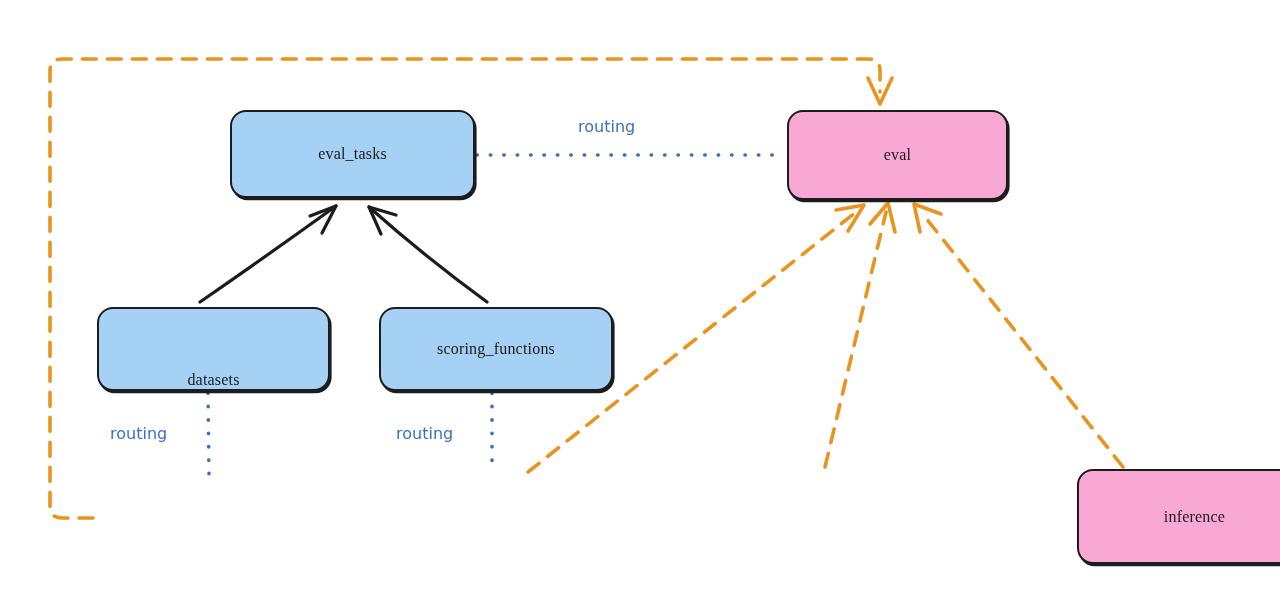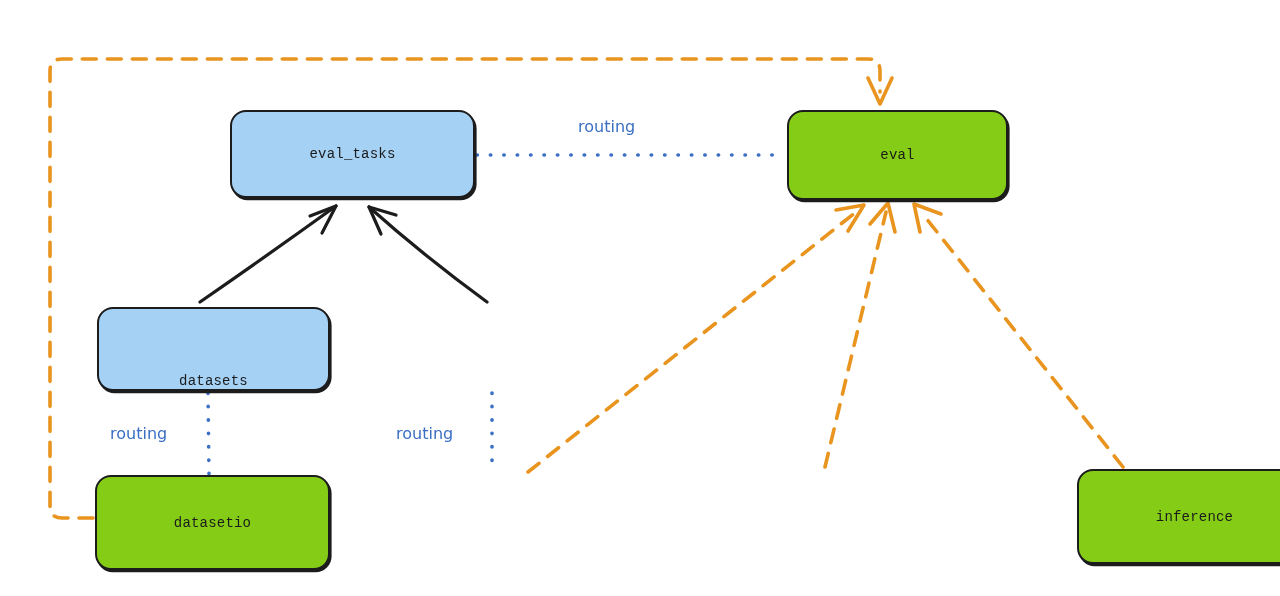--- a/index.html
+++ b/index.html
@@ -33,24 +33,24 @@
     box-sizing: border-box;
     display: flex;
     align-items: center;
     justify-content: center;
     border: 2.6px solid #1c1c1c;
     border-radius: 16px;
     box-shadow: 1.6px 2.2px 0 0 #1c1c1c;
     z-index: 3;
   }
   .node.blue  { background: #a5d1f5; }
-  .node.green { background: #84cc16; text-align: center; }
+  .node.green { background: #f9a8d4; text-align: center; }
   .node-label {
-    font-family: Liberation Mono, monospace;
-    font-size: 14px;
+    font-family: Liberation Serif, serif;
+    font-size: 16px;
     letter-spacing: 0.2px;
     color: #1b1b1b;
     white-space: nowrap;
     user-select: none;
   }
   .edge-label {
     position: absolute;
     font-family: "DejaVu Sans", sans-serif;
     font-size: 16px;
     color: #3a6fc4;
@@ -120,24 +120,24 @@
   </div>
 
   <div class="node green" style="left:787px; top:110px; width:221px; height:90px;">
     <span class="node-label">eval</span>
   </div>
 
   <div class="node blue" style="left:97px; top:307px; width:233px; height:84px;align-items:flex-end;">
     <span class="node-label">datasets</span>
   </div>
 
+  <div class="node blue" style="left:379px; top:307px; width:234px; height:84px;">
+    <span class="node-label">scoring_functions</span>
+  </div>
 
-  <div class="node green" style="left:95px; top:475px; width:235px; height:95px;">
-    <span class="node-label">datasetio</span>
-  </div>
 
 
 
   <div class="node green" style="left:1077px; top:469px; width:235px; height:95px;">
     <span class="node-label">inference</span>
   </div>
 
 </div>
 
 </body></html>

